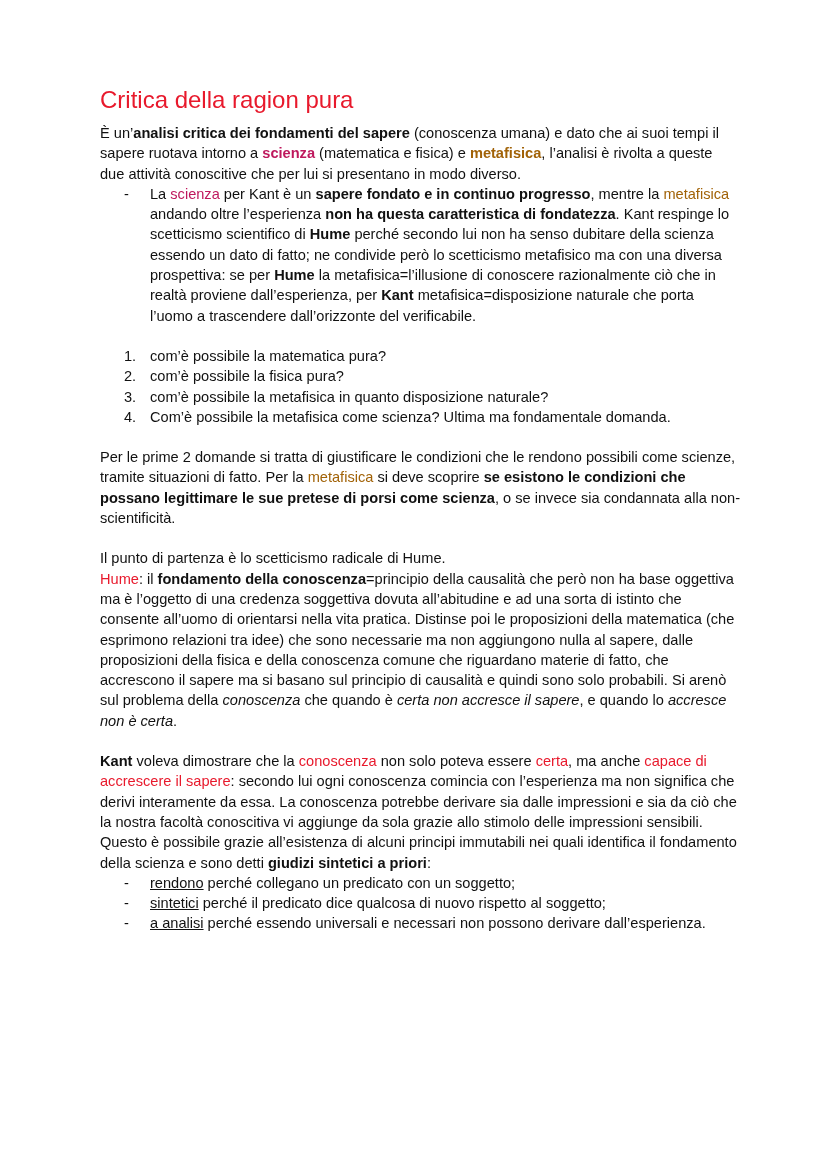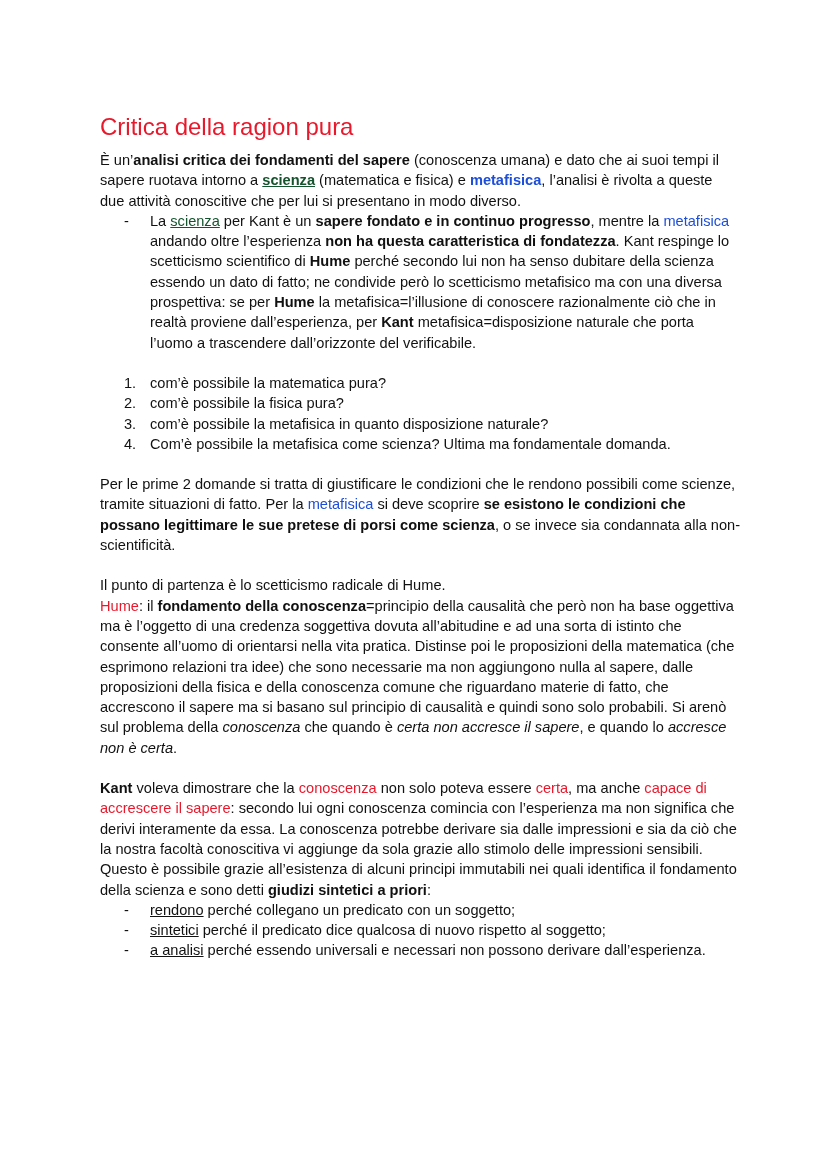--- a/index.html
+++ b/index.html
@@ -1,35 +1,35 @@
 <!DOCTYPE html>
 <html><head>
 <meta charset="utf-8">
 <style>
   html, body { margin: 0; padding: 0; background: #ffffff; }
   body {
     width: 828px; height: 1169px; position: relative; overflow: hidden;
     font-family: "Liberation Sans", sans-serif; color: #111111;
   }
-  .page { position: absolute; left: 100px; top: 112px; width: 640px; }
+  .page { position: absolute; left: 100px; top: 85px; width: 640px; }
   .title {
     font-size: 24px; color: #e8192c; font-weight: normal;
     margin: 0 0 8px 0; line-height: 30px;
   }
   p, li { font-size: 14.6px; line-height: 20.3px; margin: 0; }
   p { margin: 0; }
   .gap { height: 20px; }
   ul.dash, ol.num { margin: 0; padding: 0; list-style: none; }
   ul.dash li, ol.num li { position: relative; padding-left: 50px; }
   ul.dash li .mk { position: absolute; left: 24px; top: 0; }
   ol.num li .mk { position: absolute; left: 24px; top: 0; }
   b { font-weight: bold; }
-  .mag { color: #14532d; text-decoration: underline; }
+  .mag { color: #be185d; }
   .mag.b { font-weight: bold; }
-  .org { color: #1d4ed8; }
+  .org { color: #a16207; }
   .org.b { font-weight: bold; }
   .red { color: #e8192c; }
   i { font-style: italic; }
   u { text-decoration: underline; }
 </style>
 </head>
 <body>
 
 <div class="page">
   <h1 class="title">Critica della ragion pura</h1>

